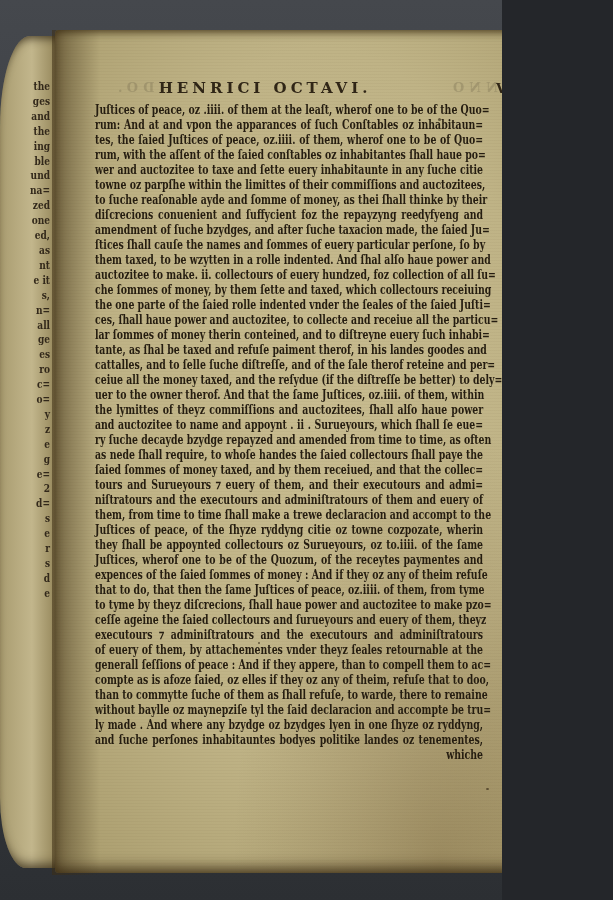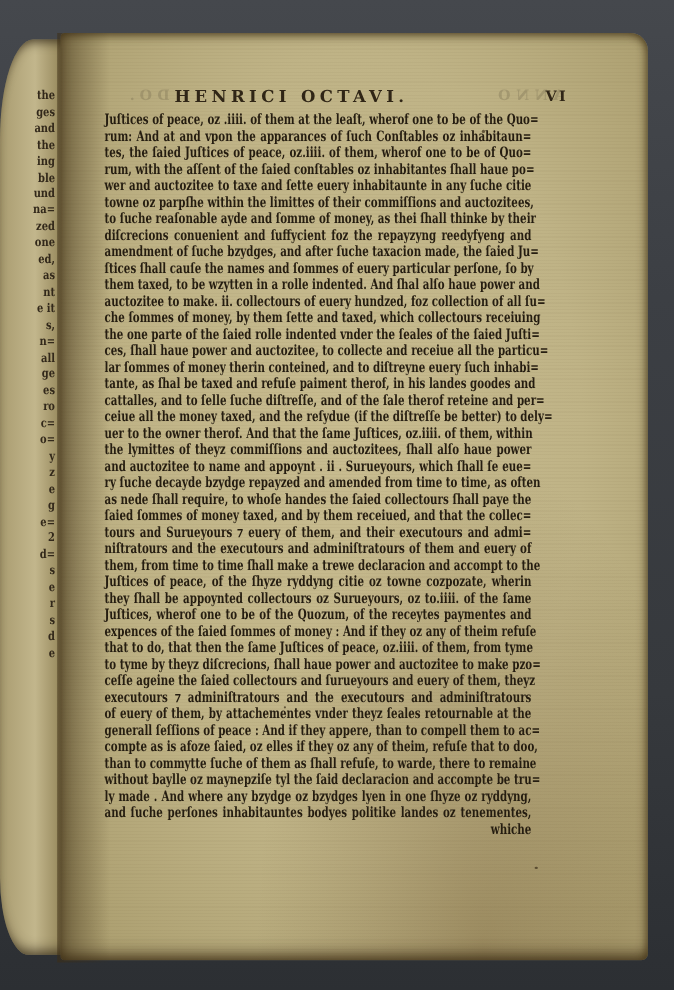--- a/index.html
+++ b/index.html
@@ -1,18 +1,18 @@
 <!DOCTYPE html>
 <html><head>
 <meta charset="utf-8">
 <style>
   html,body{margin:0;padding:0;background:#24262a;}
   .scene{
     position:relative;
-    width:613px;height:900px;
+    width:502px;height:900px;
     overflow:hidden;
     background:linear-gradient(180deg,#45484d 0%,#3c3f44 30%,#36393d 70%,#2c2f33 100%);
     font-family:"DejaVu Serif", serif;
   }
   
   .facing-page{
     position:absolute;left:0;top:36px;width:58px;height:832px;
     background:linear-gradient(90deg,#a99c70 0%,#c2b68c 55%,#9a8c60 92%,#6f6140 100%);
     border-top-left-radius:30px 90px;
     border-bottom-left-radius:26px 70px;

